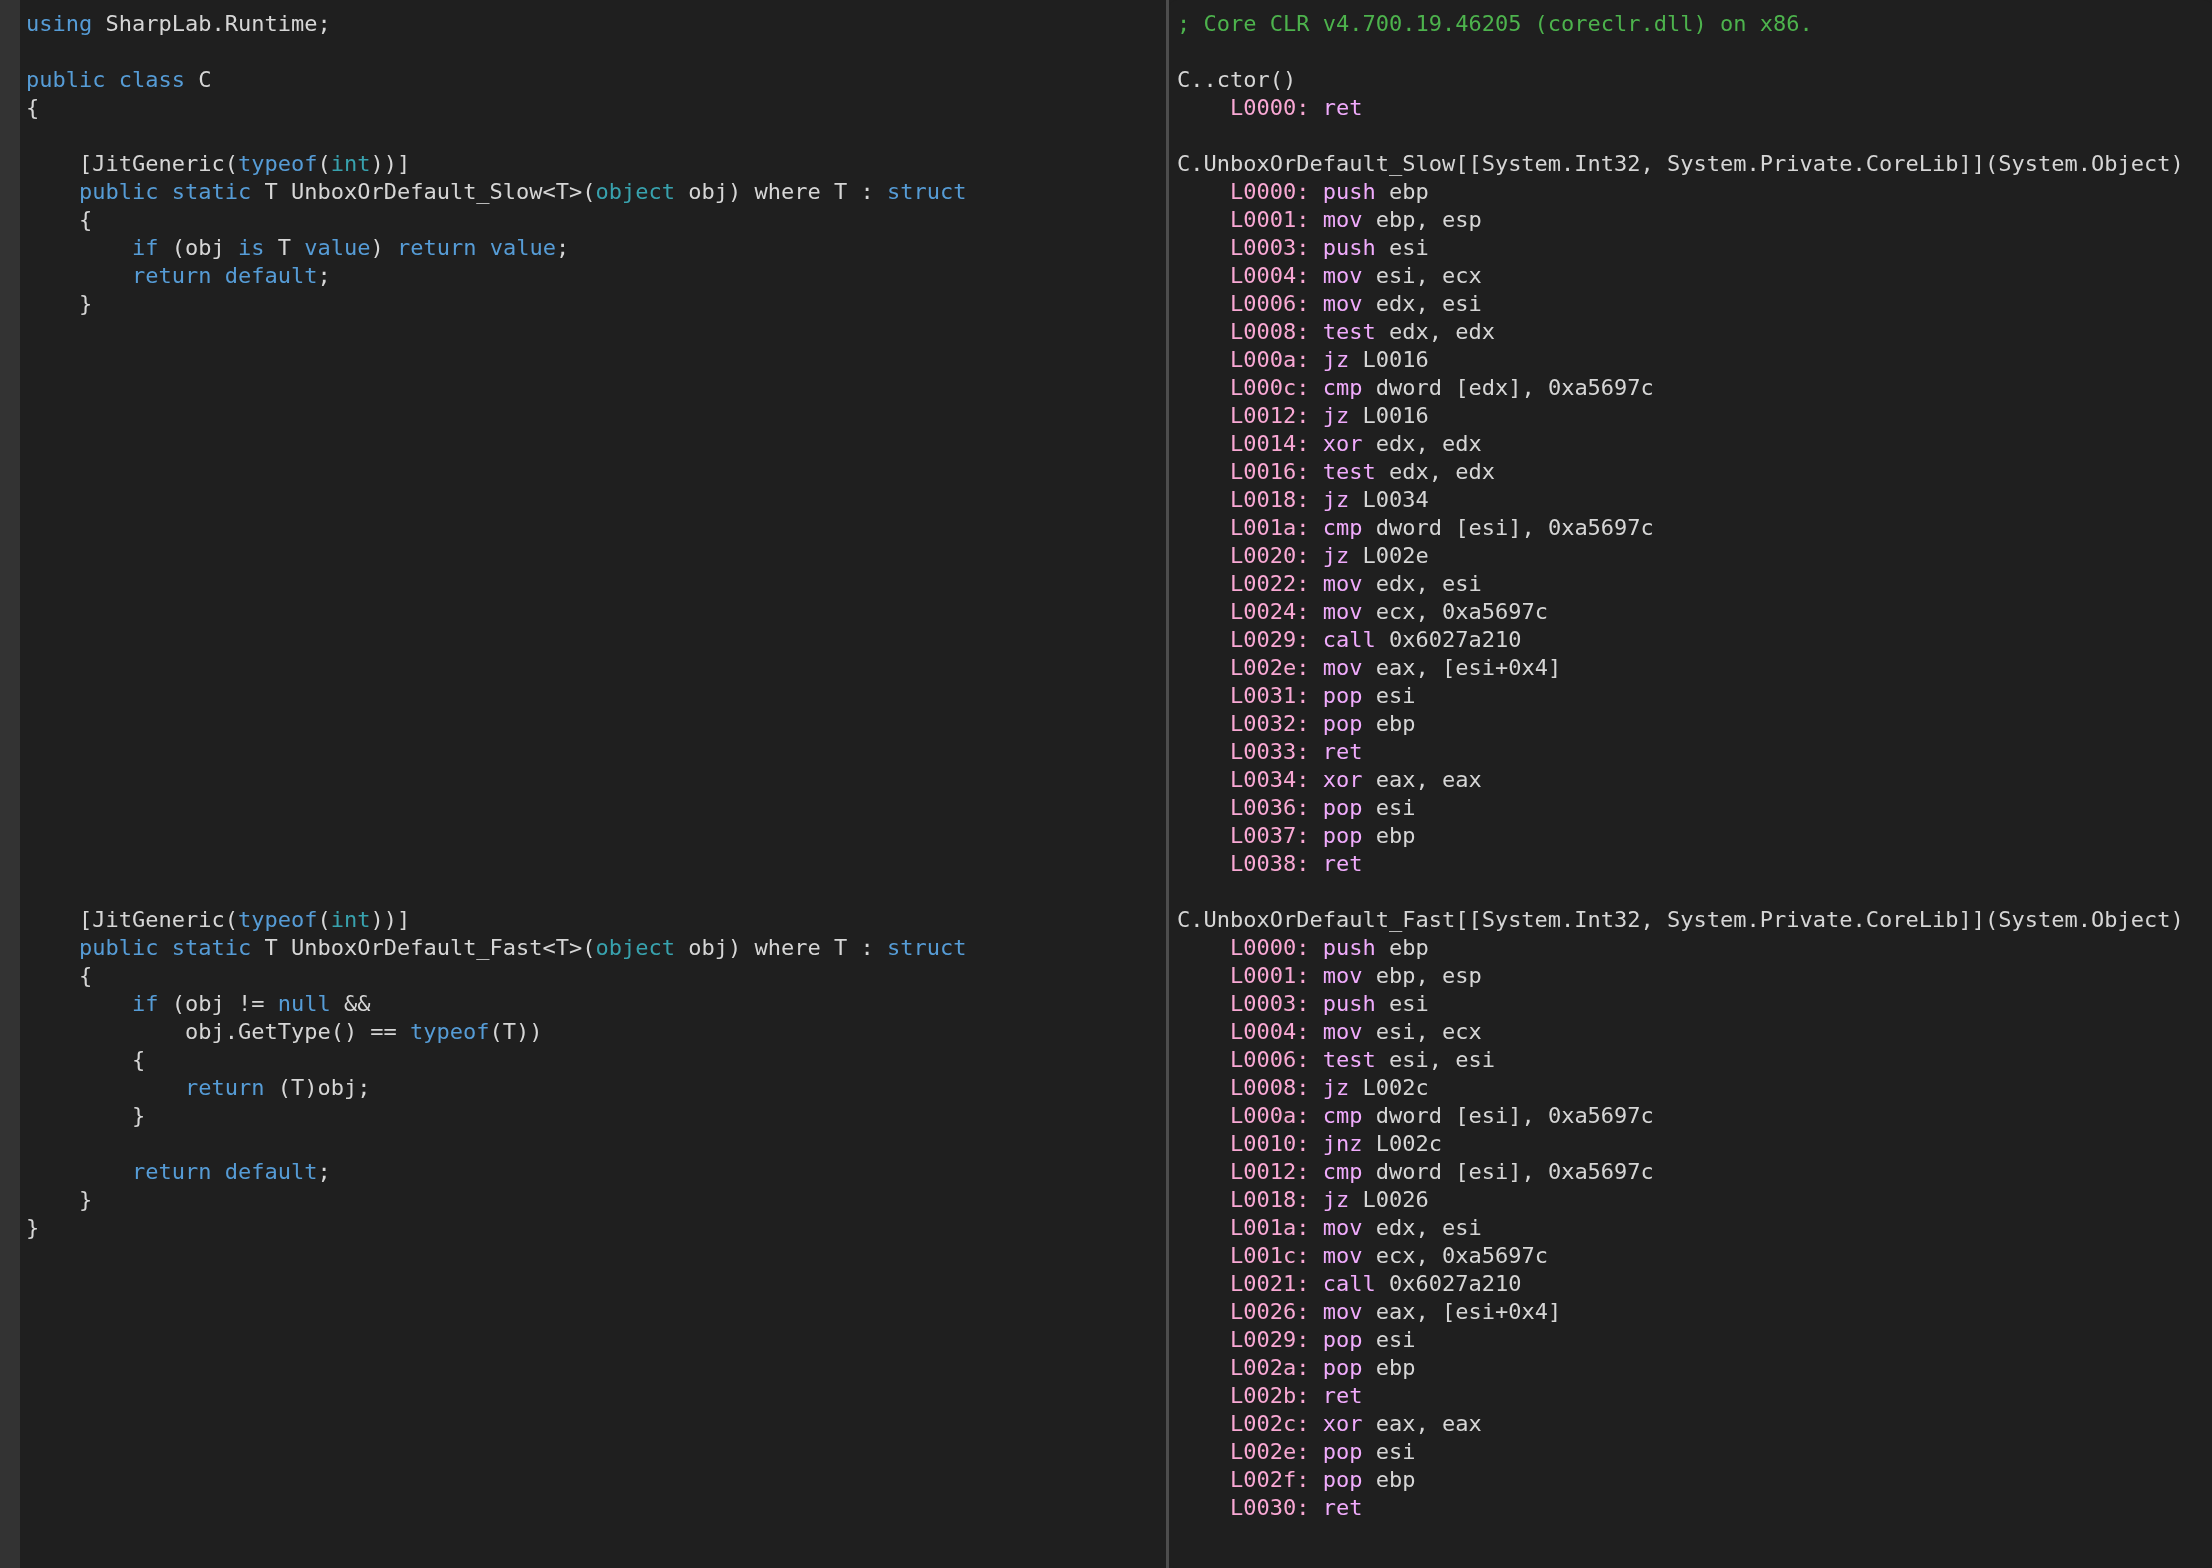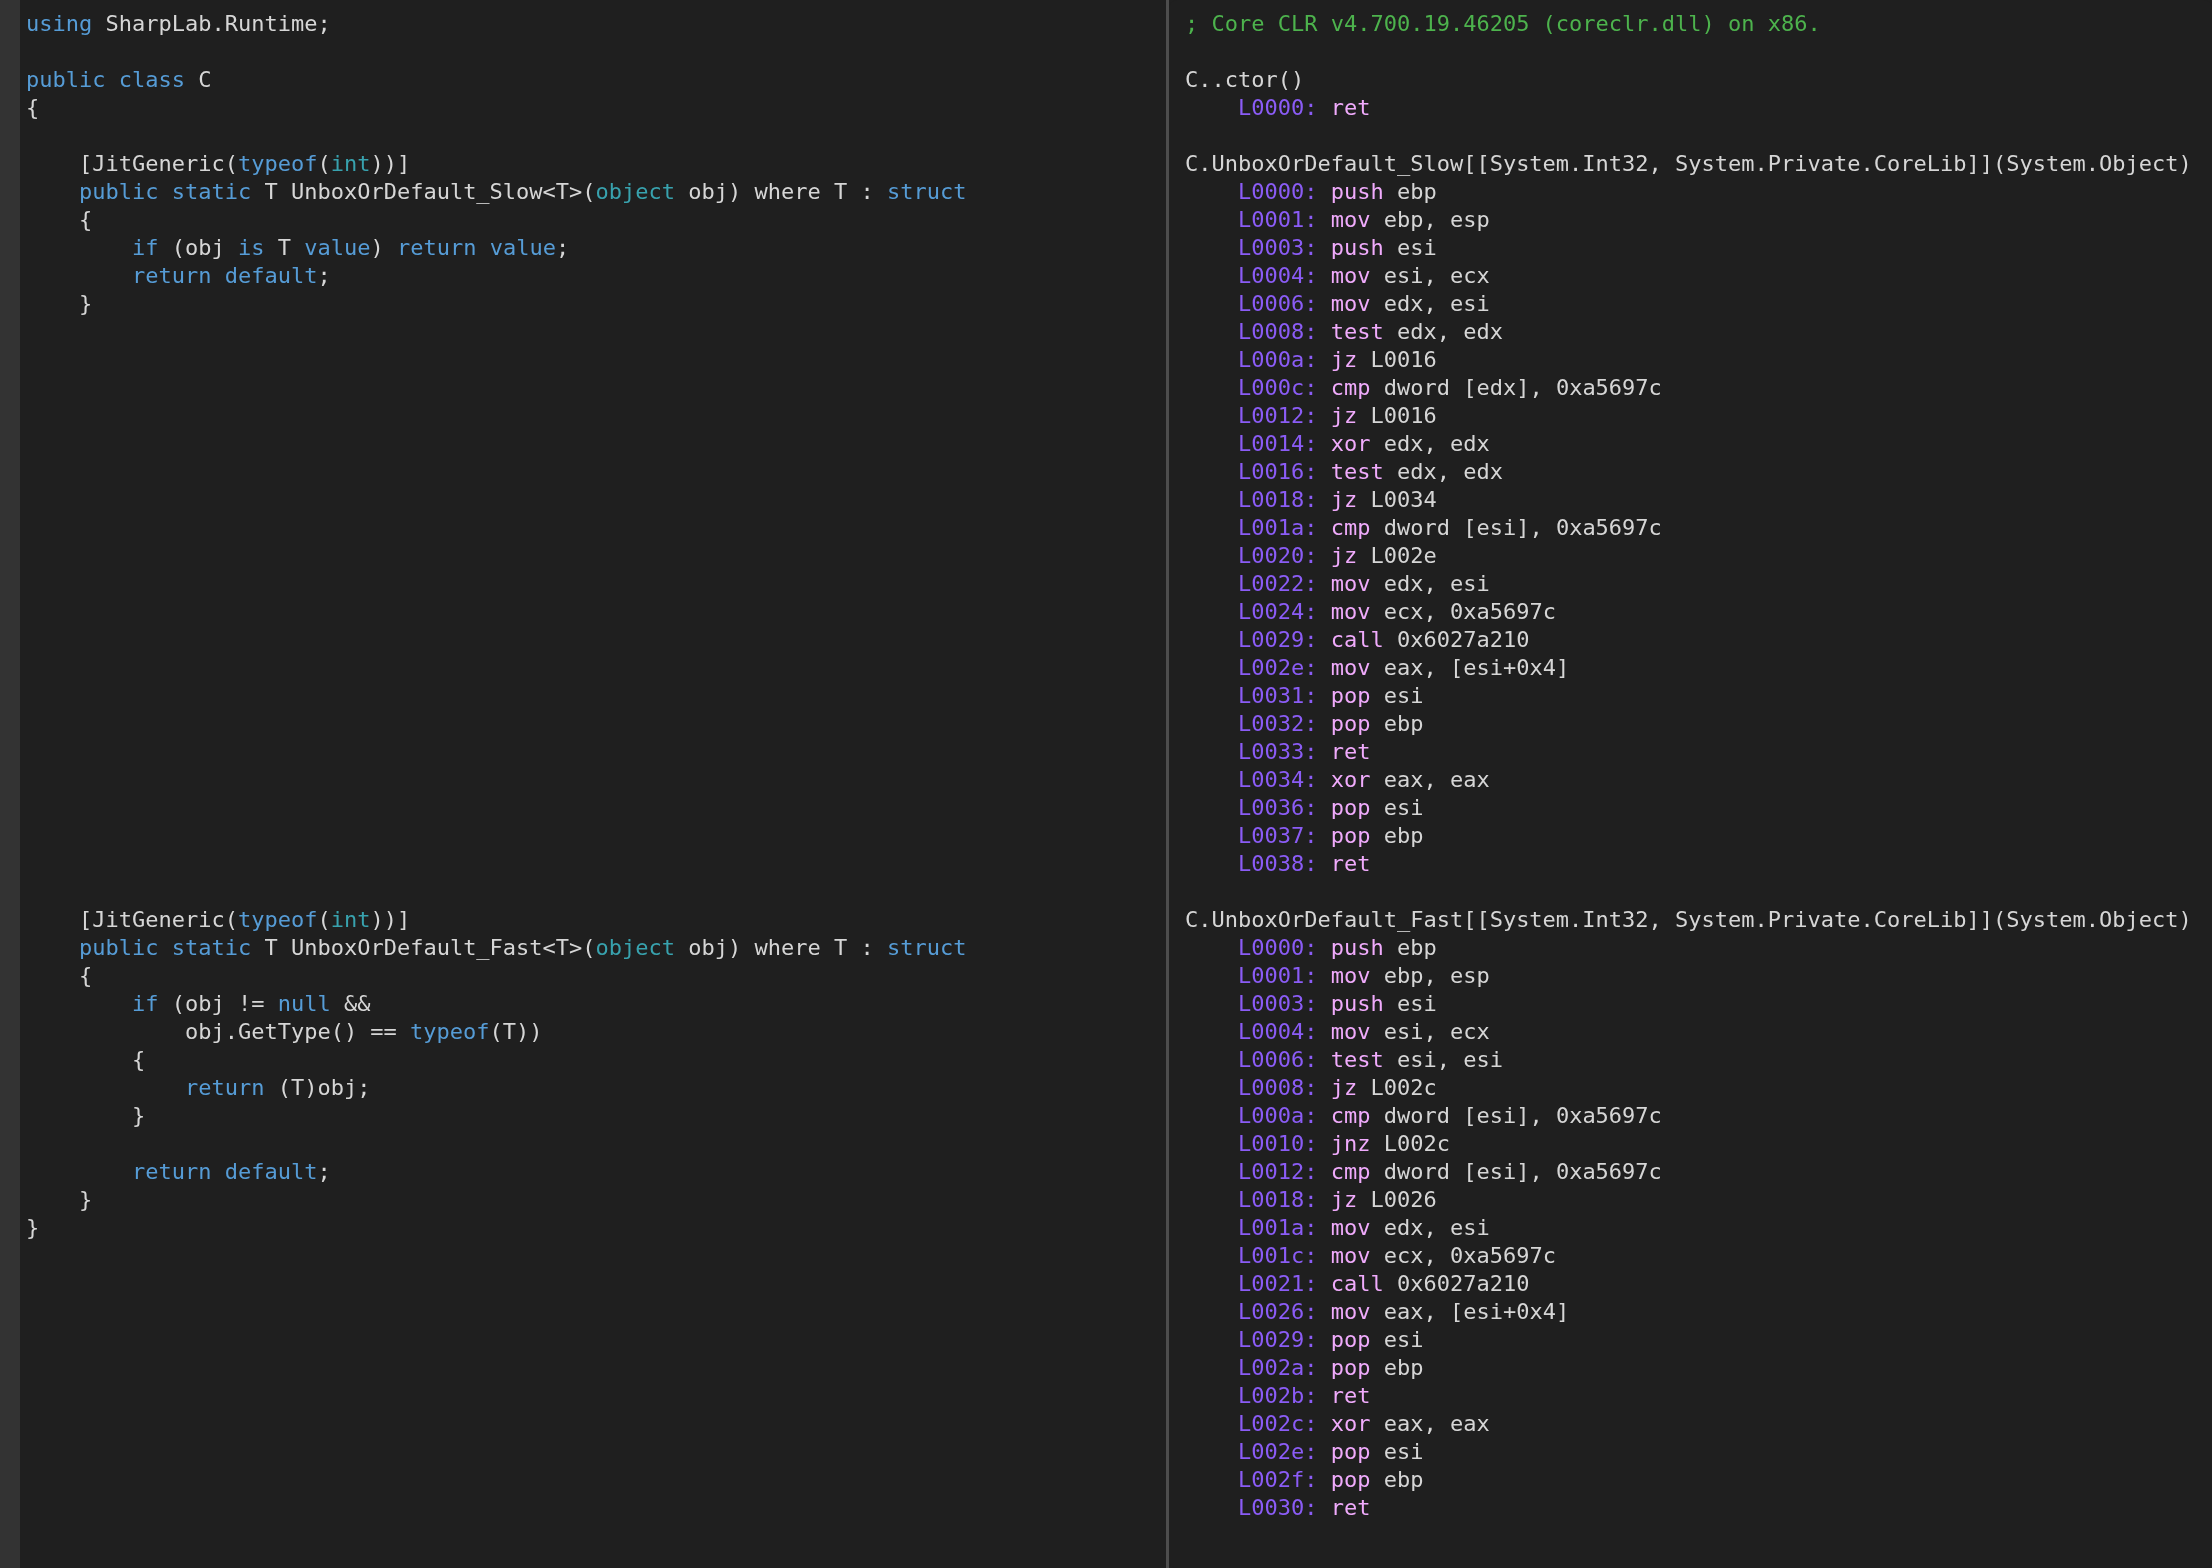--- a/index.html
+++ b/index.html
@@ -38,30 +38,30 @@
     background: #1f1f1f;
   }
   .divider {
     flex: none;
     width: 3px;
     background: #4d4d4d;
     cursor: col-resize;
   }
   .pane.right {
     flex: 1;
-    padding-left: 16px;
+    padding-left: 8px;
     background: #1f1f1f;
     border-radius: 8px;
   }
   .line { height: 28px; white-space: pre; }
   .tok-pl  { color: #d6d6d6; }
   .tok-kw  { color: #569cd6; }
   .tok-ty  { color: #38a2ae; }
   .tok-com { color: #4db34d; }
-  .tok-lbl { color: #8b5cf6; }
+  .tok-lbl { color: #f9a8d4; }
   .tok-mn  { color: #f0abfc; }
 </style>
 </head>
 <body>
 
 <div class="app">
   <div class="gutter"></div>
   <div class="pane left"><div class="line"><span class="tok-kw">using</span><span class="tok-pl"> SharpLab.Runtime;</span></div><div class="line">&nbsp;</div><div class="line"><span class="tok-kw">public</span><span class="tok-pl"> </span><span class="tok-kw">class</span><span class="tok-pl"> C</span></div><div class="line"><span class="tok-pl">{</span></div><div class="line">&nbsp;</div><div class="line"><span class="tok-pl">    [JitGeneric(</span><span class="tok-kw">typeof</span><span class="tok-pl">(</span><span class="tok-ty">int</span><span class="tok-pl">))]</span></div><div class="line"><span class="tok-pl">    </span><span class="tok-kw">public</span><span class="tok-pl"> </span><span class="tok-kw">static</span><span class="tok-pl"> T UnboxOrDefault_Slow&lt;T&gt;(</span><span class="tok-ty">object</span><span class="tok-pl"> obj) where T : </span><span class="tok-kw">struct</span></div><div class="line"><span class="tok-pl">    {</span></div><div class="line"><span class="tok-pl">        </span><span class="tok-kw">if</span><span class="tok-pl"> (obj </span><span class="tok-kw">is</span><span class="tok-pl"> T </span><span class="tok-kw">value</span><span class="tok-pl">) </span><span class="tok-kw">return</span><span class="tok-pl"> </span><span class="tok-kw">value</span><span class="tok-pl">;</span></div><div class="line"><span class="tok-pl">        </span><span class="tok-kw">return</span><span class="tok-pl"> </span><span class="tok-kw">default</span><span class="tok-pl">;</span></div><div class="line"><span class="tok-pl">    }</span></div><div class="line">&nbsp;</div><div class="line">&nbsp;</div><div class="line">&nbsp;</div><div class="line">&nbsp;</div><div class="line">&nbsp;</div><div class="line">&nbsp;</div><div class="line">&nbsp;</div><div class="line">&nbsp;</div><div class="line">&nbsp;</div><div class="line">&nbsp;</div><div class="line">&nbsp;</div><div class="line">&nbsp;</div><div class="line">&nbsp;</div><div class="line">&nbsp;</div><div class="line">&nbsp;</div><div class="line">&nbsp;</div><div class="line">&nbsp;</div><div class="line">&nbsp;</div><div class="line">&nbsp;</div><div class="line">&nbsp;</div><div class="line">&nbsp;</div><div class="line"><span class="tok-pl">    [JitGeneric(</span><span class="tok-kw">typeof</span><span class="tok-pl">(</span><span class="tok-ty">int</span><span class="tok-pl">))]</span></div><div class="line"><span class="tok-pl">    </span><span class="tok-kw">public</span><span class="tok-pl"> </span><span class="tok-kw">static</span><span class="tok-pl"> T UnboxOrDefault_Fast&lt;T&gt;(</span><span class="tok-ty">object</span><span class="tok-pl"> obj) where T : </span><span class="tok-kw">struct</span></div><div class="line"><span class="tok-pl">    {</span></div><div class="line"><span class="tok-pl">        </span><span class="tok-kw">if</span><span class="tok-pl"> (obj != </span><span class="tok-kw">null</span><span class="tok-pl"> &amp;&amp;</span></div><div class="line"><span class="tok-pl">            obj.GetType() == </span><span class="tok-kw">typeof</span><span class="tok-pl">(T))</span></div><div class="line"><span class="tok-pl">        {</span></div><div class="line"><span class="tok-pl">            </span><span class="tok-kw">return</span><span class="tok-pl"> (T)obj;</span></div><div class="line"><span class="tok-pl">        }</span></div><div class="line">&nbsp;</div><div class="line"><span class="tok-pl">        </span><span class="tok-kw">return</span><span class="tok-pl"> </span><span class="tok-kw">default</span><span class="tok-pl">;</span></div><div class="line"><span class="tok-pl">    }</span></div><div class="line"><span class="tok-pl">}</span></div></div>
   <div class="divider"></div>
   <div class="pane right"><div class="line"><span class="tok-com">; Core CLR v4.700.19.46205 (coreclr.dll) on x86.</span></div><div class="line">&nbsp;</div><div class="line"><span class="tok-pl">C..ctor()</span></div><div class="line"><span class="tok-lbl">    L0000: </span><span class="tok-mn">ret</span></div><div class="line">&nbsp;</div><div class="line"><span class="tok-pl">C.UnboxOrDefault_Slow[[System.Int32, System.Private.CoreLib]](System.Object)</span></div><div class="line"><span class="tok-lbl">    L0000: </span><span class="tok-mn">push</span><span class="tok-pl"> ebp</span></div><div class="line"><span class="tok-lbl">    L0001: </span><span class="tok-mn">mov</span><span class="tok-pl"> ebp, esp</span></div><div class="line"><span class="tok-lbl">    L0003: </span><span class="tok-mn">push</span><span class="tok-pl"> esi</span></div><div class="line"><span class="tok-lbl">    L0004: </span><span class="tok-mn">mov</span><span class="tok-pl"> esi, ecx</span></div><div class="line"><span class="tok-lbl">    L0006: </span><span class="tok-mn">mov</span><span class="tok-pl"> edx, esi</span></div><div class="line"><span class="tok-lbl">    L0008: </span><span class="tok-mn">test</span><span class="tok-pl"> edx, edx</span></div><div class="line"><span class="tok-lbl">    L000a: </span><span class="tok-mn">jz</span><span class="tok-pl"> L0016</span></div><div class="line"><span class="tok-lbl">    L000c: </span><span class="tok-mn">cmp</span><span class="tok-pl"> dword [edx], 0xa5697c</span></div><div class="line"><span class="tok-lbl">    L0012: </span><span class="tok-mn">jz</span><span class="tok-pl"> L0016</span></div><div class="line"><span class="tok-lbl">    L0014: </span><span class="tok-mn">xor</span><span class="tok-pl"> edx, edx</span></div><div class="line"><span class="tok-lbl">    L0016: </span><span class="tok-mn">test</span><span class="tok-pl"> edx, edx</span></div><div class="line"><span class="tok-lbl">    L0018: </span><span class="tok-mn">jz</span><span class="tok-pl"> L0034</span></div><div class="line"><span class="tok-lbl">    L001a: </span><span class="tok-mn">cmp</span><span class="tok-pl"> dword [esi], 0xa5697c</span></div><div class="line"><span class="tok-lbl">    L0020: </span><span class="tok-mn">jz</span><span class="tok-pl"> L002e</span></div><div class="line"><span class="tok-lbl">    L0022: </span><span class="tok-mn">mov</span><span class="tok-pl"> edx, esi</span></div><div class="line"><span class="tok-lbl">    L0024: </span><span class="tok-mn">mov</span><span class="tok-pl"> ecx, 0xa5697c</span></div><div class="line"><span class="tok-lbl">    L0029: </span><span class="tok-mn">call</span><span class="tok-pl"> 0x6027a210</span></div><div class="line"><span class="tok-lbl">    L002e: </span><span class="tok-mn">mov</span><span class="tok-pl"> eax, [esi+0x4]</span></div><div class="line"><span class="tok-lbl">    L0031: </span><span class="tok-mn">pop</span><span class="tok-pl"> esi</span></div><div class="line"><span class="tok-lbl">    L0032: </span><span class="tok-mn">pop</span><span class="tok-pl"> ebp</span></div><div class="line"><span class="tok-lbl">    L0033: </span><span class="tok-mn">ret</span></div><div class="line"><span class="tok-lbl">    L0034: </span><span class="tok-mn">xor</span><span class="tok-pl"> eax, eax</span></div><div class="line"><span class="tok-lbl">    L0036: </span><span class="tok-mn">pop</span><span class="tok-pl"> esi</span></div><div class="line"><span class="tok-lbl">    L0037: </span><span class="tok-mn">pop</span><span class="tok-pl"> ebp</span></div><div class="line"><span class="tok-lbl">    L0038: </span><span class="tok-mn">ret</span></div><div class="line">&nbsp;</div><div class="line"><span class="tok-pl">C.UnboxOrDefault_Fast[[System.Int32, System.Private.CoreLib]](System.Object)</span></div><div class="line"><span class="tok-lbl">    L0000: </span><span class="tok-mn">push</span><span class="tok-pl"> ebp</span></div><div class="line"><span class="tok-lbl">    L0001: </span><span class="tok-mn">mov</span><span class="tok-pl"> ebp, esp</span></div><div class="line"><span class="tok-lbl">    L0003: </span><span class="tok-mn">push</span><span class="tok-pl"> esi</span></div><div class="line"><span class="tok-lbl">    L0004: </span><span class="tok-mn">mov</span><span class="tok-pl"> esi, ecx</span></div><div class="line"><span class="tok-lbl">    L0006: </span><span class="tok-mn">test</span><span class="tok-pl"> esi, esi</span></div><div class="line"><span class="tok-lbl">    L0008: </span><span class="tok-mn">jz</span><span class="tok-pl"> L002c</span></div><div class="line"><span class="tok-lbl">    L000a: </span><span class="tok-mn">cmp</span><span class="tok-pl"> dword [esi], 0xa5697c</span></div><div class="line"><span class="tok-lbl">    L0010: </span><span class="tok-mn">jnz</span><span class="tok-pl"> L002c</span></div><div class="line"><span class="tok-lbl">    L0012: </span><span class="tok-mn">cmp</span><span class="tok-pl"> dword [esi], 0xa5697c</span></div><div class="line"><span class="tok-lbl">    L0018: </span><span class="tok-mn">jz</span><span class="tok-pl"> L0026</span></div><div class="line"><span class="tok-lbl">    L001a: </span><span class="tok-mn">mov</span><span class="tok-pl"> edx, esi</span></div><div class="line"><span class="tok-lbl">    L001c: </span><span class="tok-mn">mov</span><span class="tok-pl"> ecx, 0xa5697c</span></div><div class="line"><span class="tok-lbl">    L0021: </span><span class="tok-mn">call</span><span class="tok-pl"> 0x6027a210</span></div><div class="line"><span class="tok-lbl">    L0026: </span><span class="tok-mn">mov</span><span class="tok-pl"> eax, [esi+0x4]</span></div><div class="line"><span class="tok-lbl">    L0029: </span><span class="tok-mn">pop</span><span class="tok-pl"> esi</span></div><div class="line"><span class="tok-lbl">    L002a: </span><span class="tok-mn">pop</span><span class="tok-pl"> ebp</span></div><div class="line"><span class="tok-lbl">    L002b: </span><span class="tok-mn">ret</span></div><div class="line"><span class="tok-lbl">    L002c: </span><span class="tok-mn">xor</span><span class="tok-pl"> eax, eax</span></div><div class="line"><span class="tok-lbl">    L002e: </span><span class="tok-mn">pop</span><span class="tok-pl"> esi</span></div><div class="line"><span class="tok-lbl">    L002f: </span><span class="tok-mn">pop</span><span class="tok-pl"> ebp</span></div><div class="line"><span class="tok-lbl">    L0030: </span><span class="tok-mn">ret</span></div></div>

